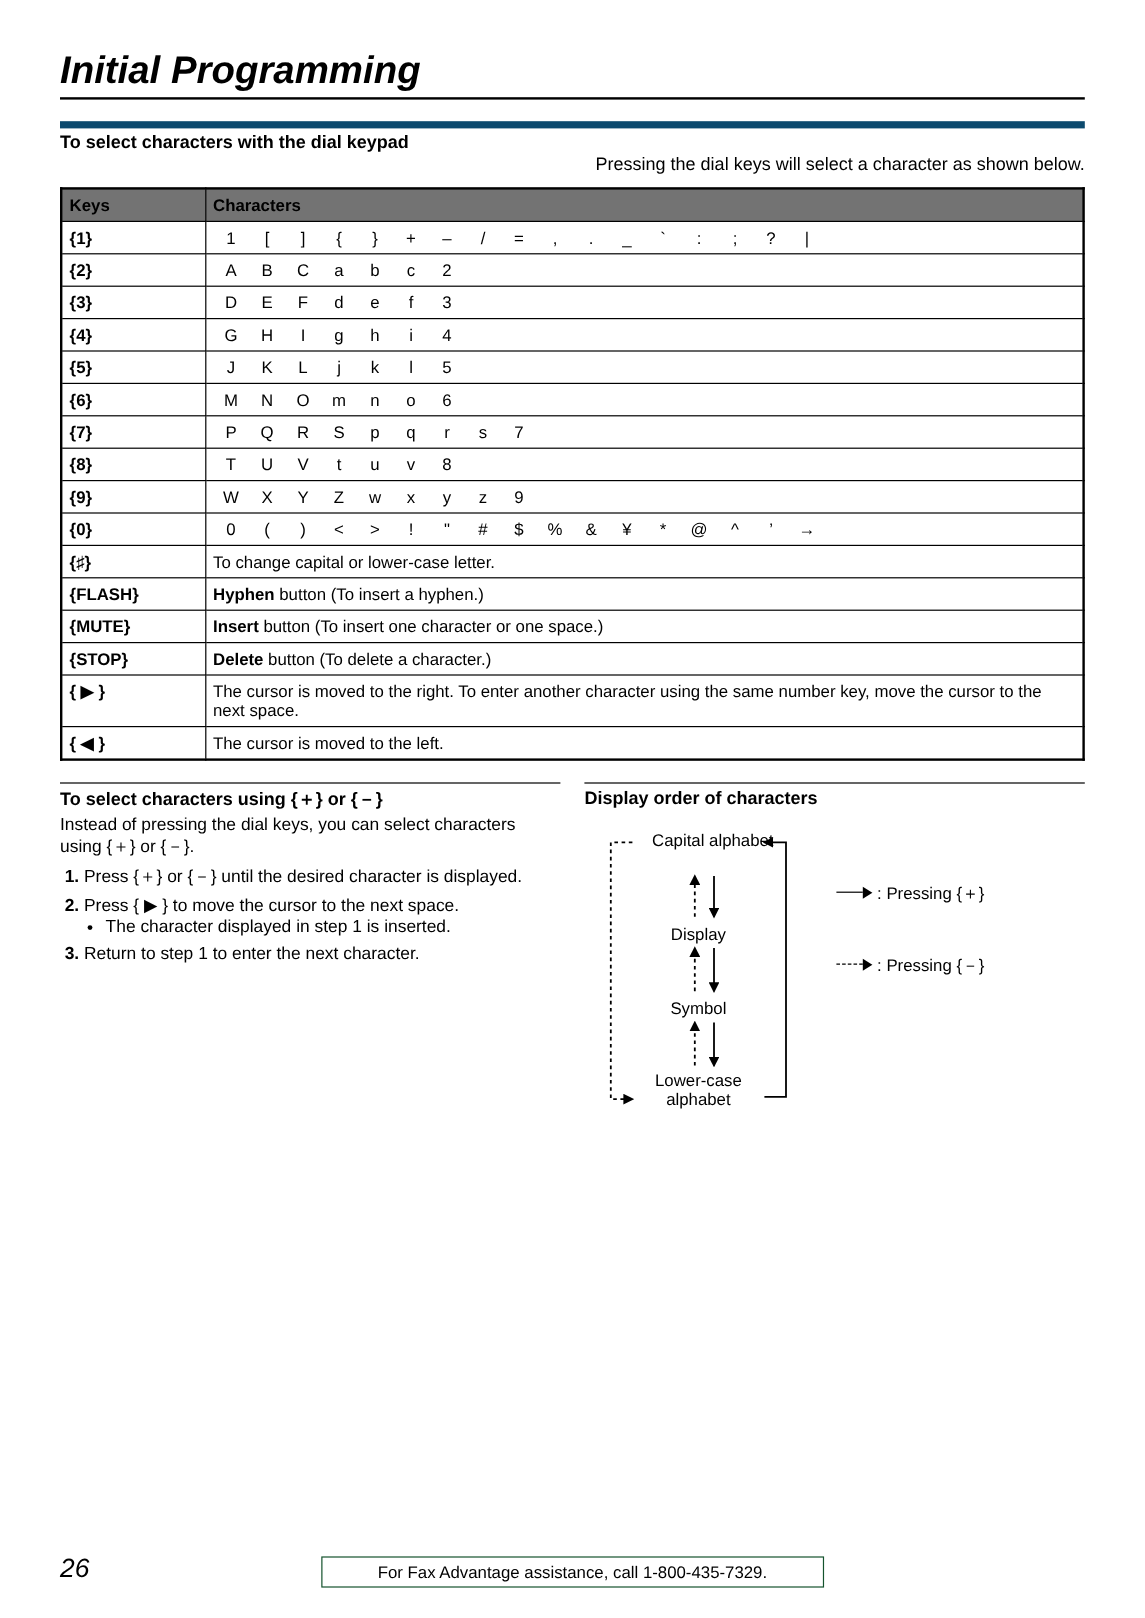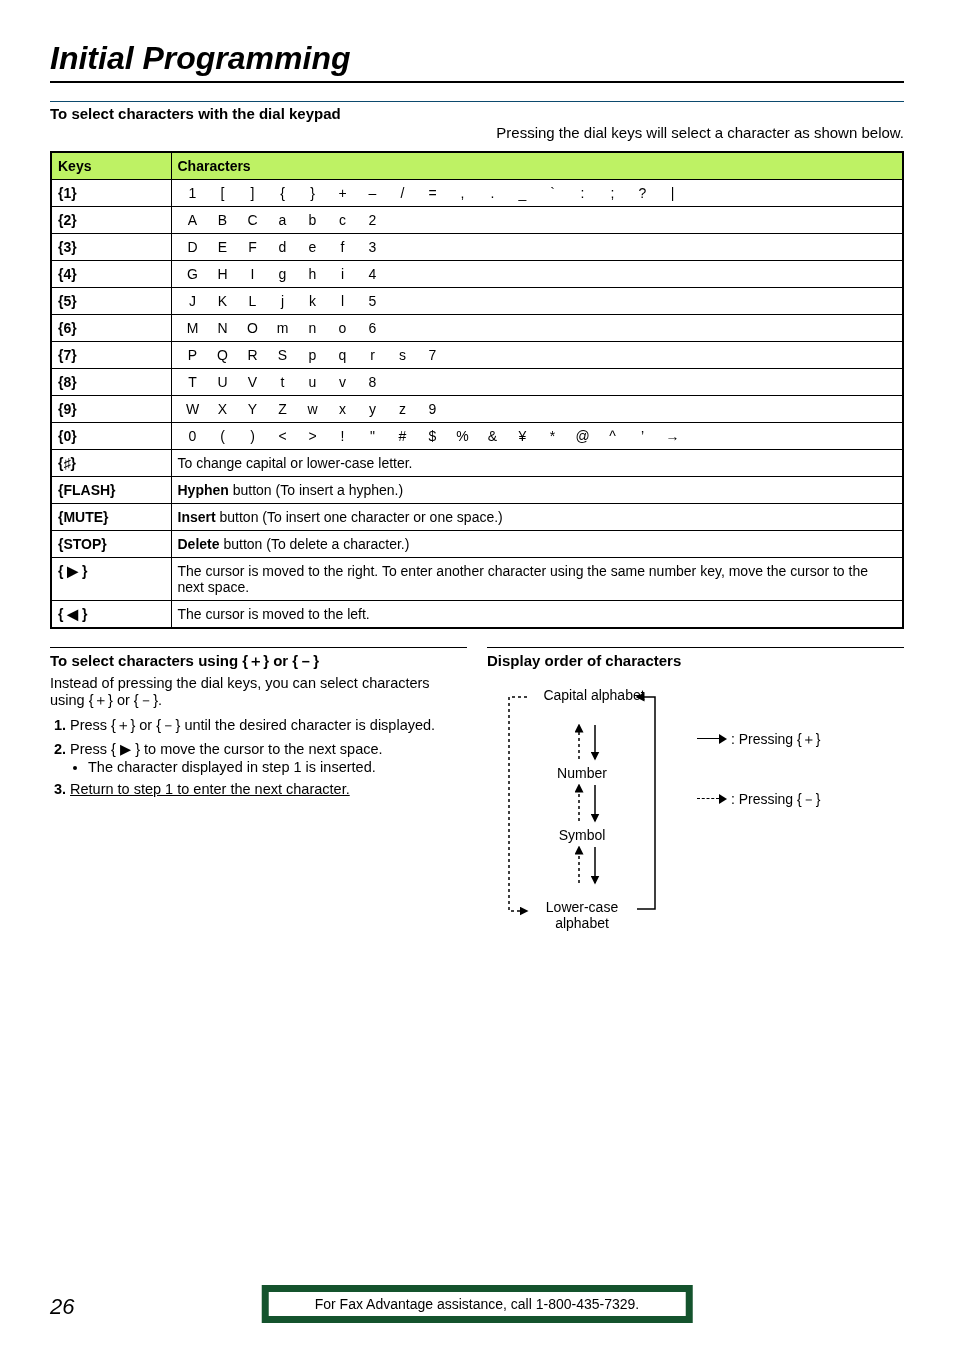--- a/index.html
+++ b/index.html
@@ -18,21 +18,21 @@
     font-style: italic;
     margin-bottom: 4px;
   }
   .title-underline {
     border-bottom: 2px solid #000;
     margin-bottom: 18px;
   }
   .subsection {
     font-weight: bold;
     font-size: 15px;
-    border-top: 1px solid #0c4a6e;
+    border-top: 6px solid #0c4a6e;
     padding-top: 3px;
     margin-top: 10px;
   }
   .sub-desc {
     font-size: 15px;
     margin-top: 2px;
     margin-bottom: 10px;
     text-align: right;
   }
   table {
@@ -41,21 +41,21 @@
     font-size: 14px;
   }
   table td, table th {
     border-top: 1px solid #000;
     border-bottom: 1px solid #000;
     padding: 5px 6px;
     text-align: left;
     vertical-align: middle;
   }
   table th {
-    background: #bef264;
+    background: #737373;
     font-weight: bold;
   }
   .outer-border {
     border: 2px solid #000;
   }
   .key-col {
     width: 120px;
     border-right: 1px solid #000;
     font-weight: bold;
     vertical-align: top;
@@ -92,21 +92,21 @@
     bottom: 28px;
     left: 50px;
     font-style: italic;
     font-size: 22px;
   }
   .footer-box {
     position: absolute;
     bottom: 25px;
     left: 50%;
     transform: translateX(-50%);
-    border: 7px solid #14532d;
+    border: 1px solid #14532d;
     padding: 4px 46px;
     font-size: 14px;
   }
   .diagram {
     position: relative;
     height: 300px;
     margin-top: 10px;
     font-size: 14px;
   }
   .dnode {
@@ -254,31 +254,31 @@
 
 <div class="cols">
   <div class="col">
     <div class="col-title">To select characters using {＋} or {－}</div>
     <div style="margin-top:4px;">Instead of pressing the dial keys, you can select characters using {＋} or {－}.</div>
     <ol id="steps-list" style="font-weight: normal;">
         <li style="font-weight: normal;"><span>Press {＋} or {－} until the desired character is displayed.</span></li>
         <li style="font-weight: normal;"><span>Press { ▶ } to move the cursor to the next space.</span><ul>
             <li>The character displayed in step 1 is inserted.</li>
           </ul></li>
-        <li style="font-weight: normal; text-decoration: underline;"><span>Return to step 1 to enter the next character.</span></li>
+        <li style="font-weight: normal;"><span>Return to step 1 to enter the next character.</span></li>
       </ol>
   </div>
   <div class="col">
     <div class="col-title">Display order of characters</div>
     <div class="diagram">
 
       <div class="dnode" style="left:52px; top:8px;">Capital alphabet</div>
-      <div class="dnode" style="left:40px; top:86px;">Number</div>
+      <div class="dnode" style="left:40px; top:86px;">Display</div>
       <div class="dnode" style="left:40px; top:148px;">Symbol</div>
-      <div class="dnode" style="left:40px; top:220px;">Lower-case alphabet</div>
+      <div class="dnode" style="left:40px; top:208px;">Lower-case alphabet</div>
 
       <svg class="arrow" style="left:0; top:0;" width="200" height="280">
         <defs>
           <marker id="ah" markerWidth="6" markerHeight="6" refX="5" refY="3" orient="auto">
             <path d="M0,0 L6,3 L0,6 Z" fill="#000"></path>
           </marker>
         </defs>
 
         <line x1="108" y1="46" x2="108" y2="80" stroke="#000" stroke-width="1.5" marker-end="url(#ah)"></line>
         <line x1="92" y1="80" x2="92" y2="46" stroke="#000" stroke-width="1.5" stroke-dasharray="3,3" marker-end="url(#ah)"></line>

